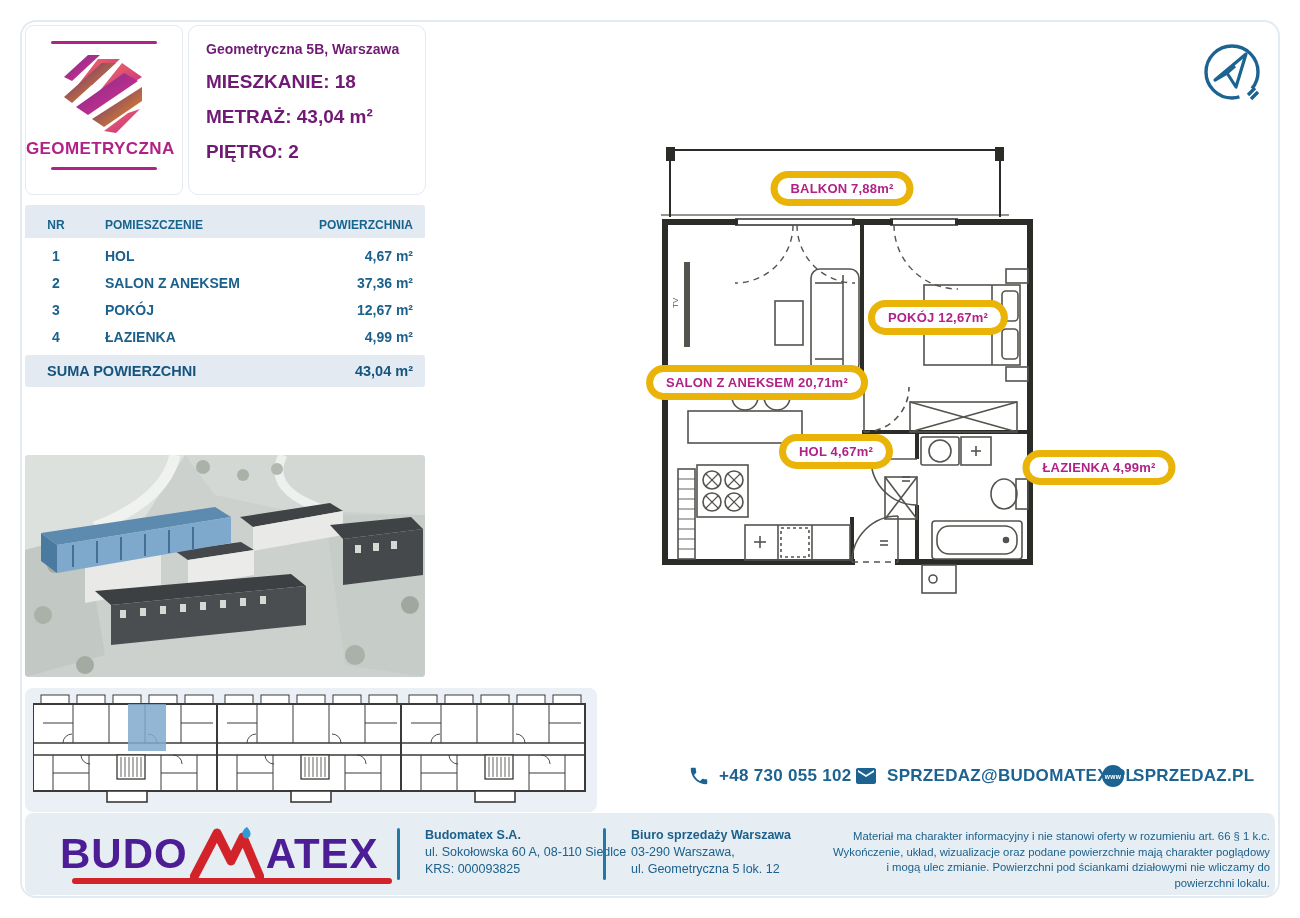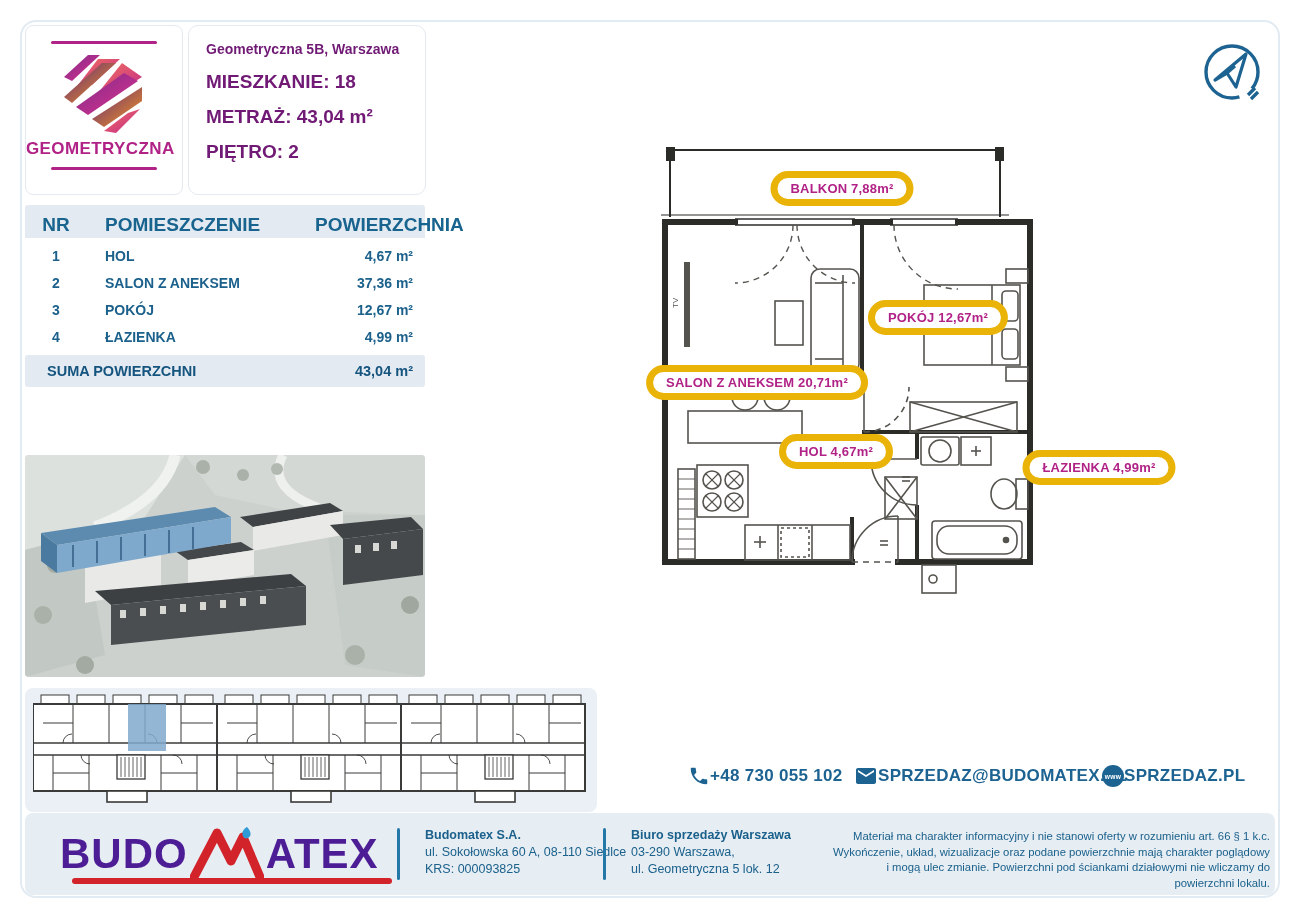--- a/index.html
+++ b/index.html
@@ -13,21 +13,21 @@
   .logo-rule { width:106px; height:3px; background:#b12287; margin:0 auto; border-radius:2px; }
   .logo-mark { margin:7px auto 2px auto; display:block; }
   .logo-brand { color:#b12287; font-size:17px; font-weight:800; letter-spacing:.4px; margin-bottom:8px; }
 
   .info-card { left:188px; top:25px; width:238px; height:170px; border:1.5px solid #e3eaf2; border-radius:10px; background:#fff; padding:15px 0 0 17px; color:#701a75; }
   .info-address { font-size:14px; font-weight:600; margin-bottom:14px; }
   .info-line { font-size:19px; margin-bottom:13px; font-weight:600; }
   .info-line b { font-weight:800; }
 
   
-  .tbl-head { left:25px; top:205px; width:400px; height:40px; background:#e3eaf2; border-radius:3px; color:#18648f; font-size:19px; font-weight:800; display:flex; align-items:center; }
+  .tbl-head { left:25px; top:205px; width:400px; height:40px; background:#e3eaf2; border-radius:3px; color:#18648f; font-size:12px; font-weight:800; display:flex; align-items:center; }
   .tbl-body { left:25px; top:238px; width:400px; height:113px; background:#ffffff; color:#1b618c; font-size:14px; font-weight:600; }
   .tbl-row  { height:27px; display:flex; align-items:center; }
   .col-nr   { width:62px; text-align:center; }
   .col-room { flex:1; text-align:left; padding-left:18px; }
   .col-area { width:110px; text-align:right; padding-right:12px; }
   .tbl-sum  { left:25px; top:355px; width:400px; height:32px; background:#e3eaf2; border-radius:3px; color:#14547e; font-size:14.5px; font-weight:800; display:flex; align-items:center; }
   .sum-label { padding-left:22px; flex:1; }
   .sum-value { padding-right:12px; }
 
   
@@ -35,21 +35,21 @@
   .strip-panel { left:25px; top:688px; width:572px; height:124px; background:#eaf0f6; border-radius:8px; }
 
   
   .plan-wrap { left:640px; top:125px; width:575px; height:490px; }
   .plan-pill { position:absolute; transform:translateX(-50%); background:#fff; border:7px solid #eab308; color:#b12287; border-radius:20px; padding:3px 13px; font-size:13px; font-weight:800; white-space:nowrap; letter-spacing:.2px; }
 
   
   .compass { left:1199px; top:39px; width:66px; height:66px; }
 
   
-  .contact-item { position:absolute; top:762px; height:28px; display:flex; align-items:center; color:#1d6392; font-size:17px; font-weight:700; letter-spacing:.3px; }
+  .contact-item { position:absolute; top:762px; height:28px; display:flex; align-items:center; gap:9px; color:#1d6392; font-size:17px; font-weight:700; letter-spacing:.3px; }
 
   
   .footer-bar { left:25px; top:813px; width:1250px; height:82px; background:#e6edf3; border-radius:8px; }
   .bm-logo { left:60px; top:822px; height:64px; display:flex; align-items:center; }
   .bm-txt { font-size:42px; font-weight:800; color:#4c1d95; letter-spacing:1px; line-height:1; }
   .bm-underline { left:72px; top:878px; width:320px; height:6px; background:#d2232a; border-radius:4px; }
   .foot-sep { width:3px; height:52px; background:#2478a8; border-radius:2px; position:absolute; top:828px; }
   .foot-block { position:absolute; top:827px; color:#1b618c; font-size:12.5px; line-height:17px;margin-left:16px; }
   .foot-block .b1 { font-weight:800; }
   .disclaimer { left:828px; top:829px; width:442px; color:#1b618c; font-size:11.3px; line-height:15.5px; text-align:right; }

